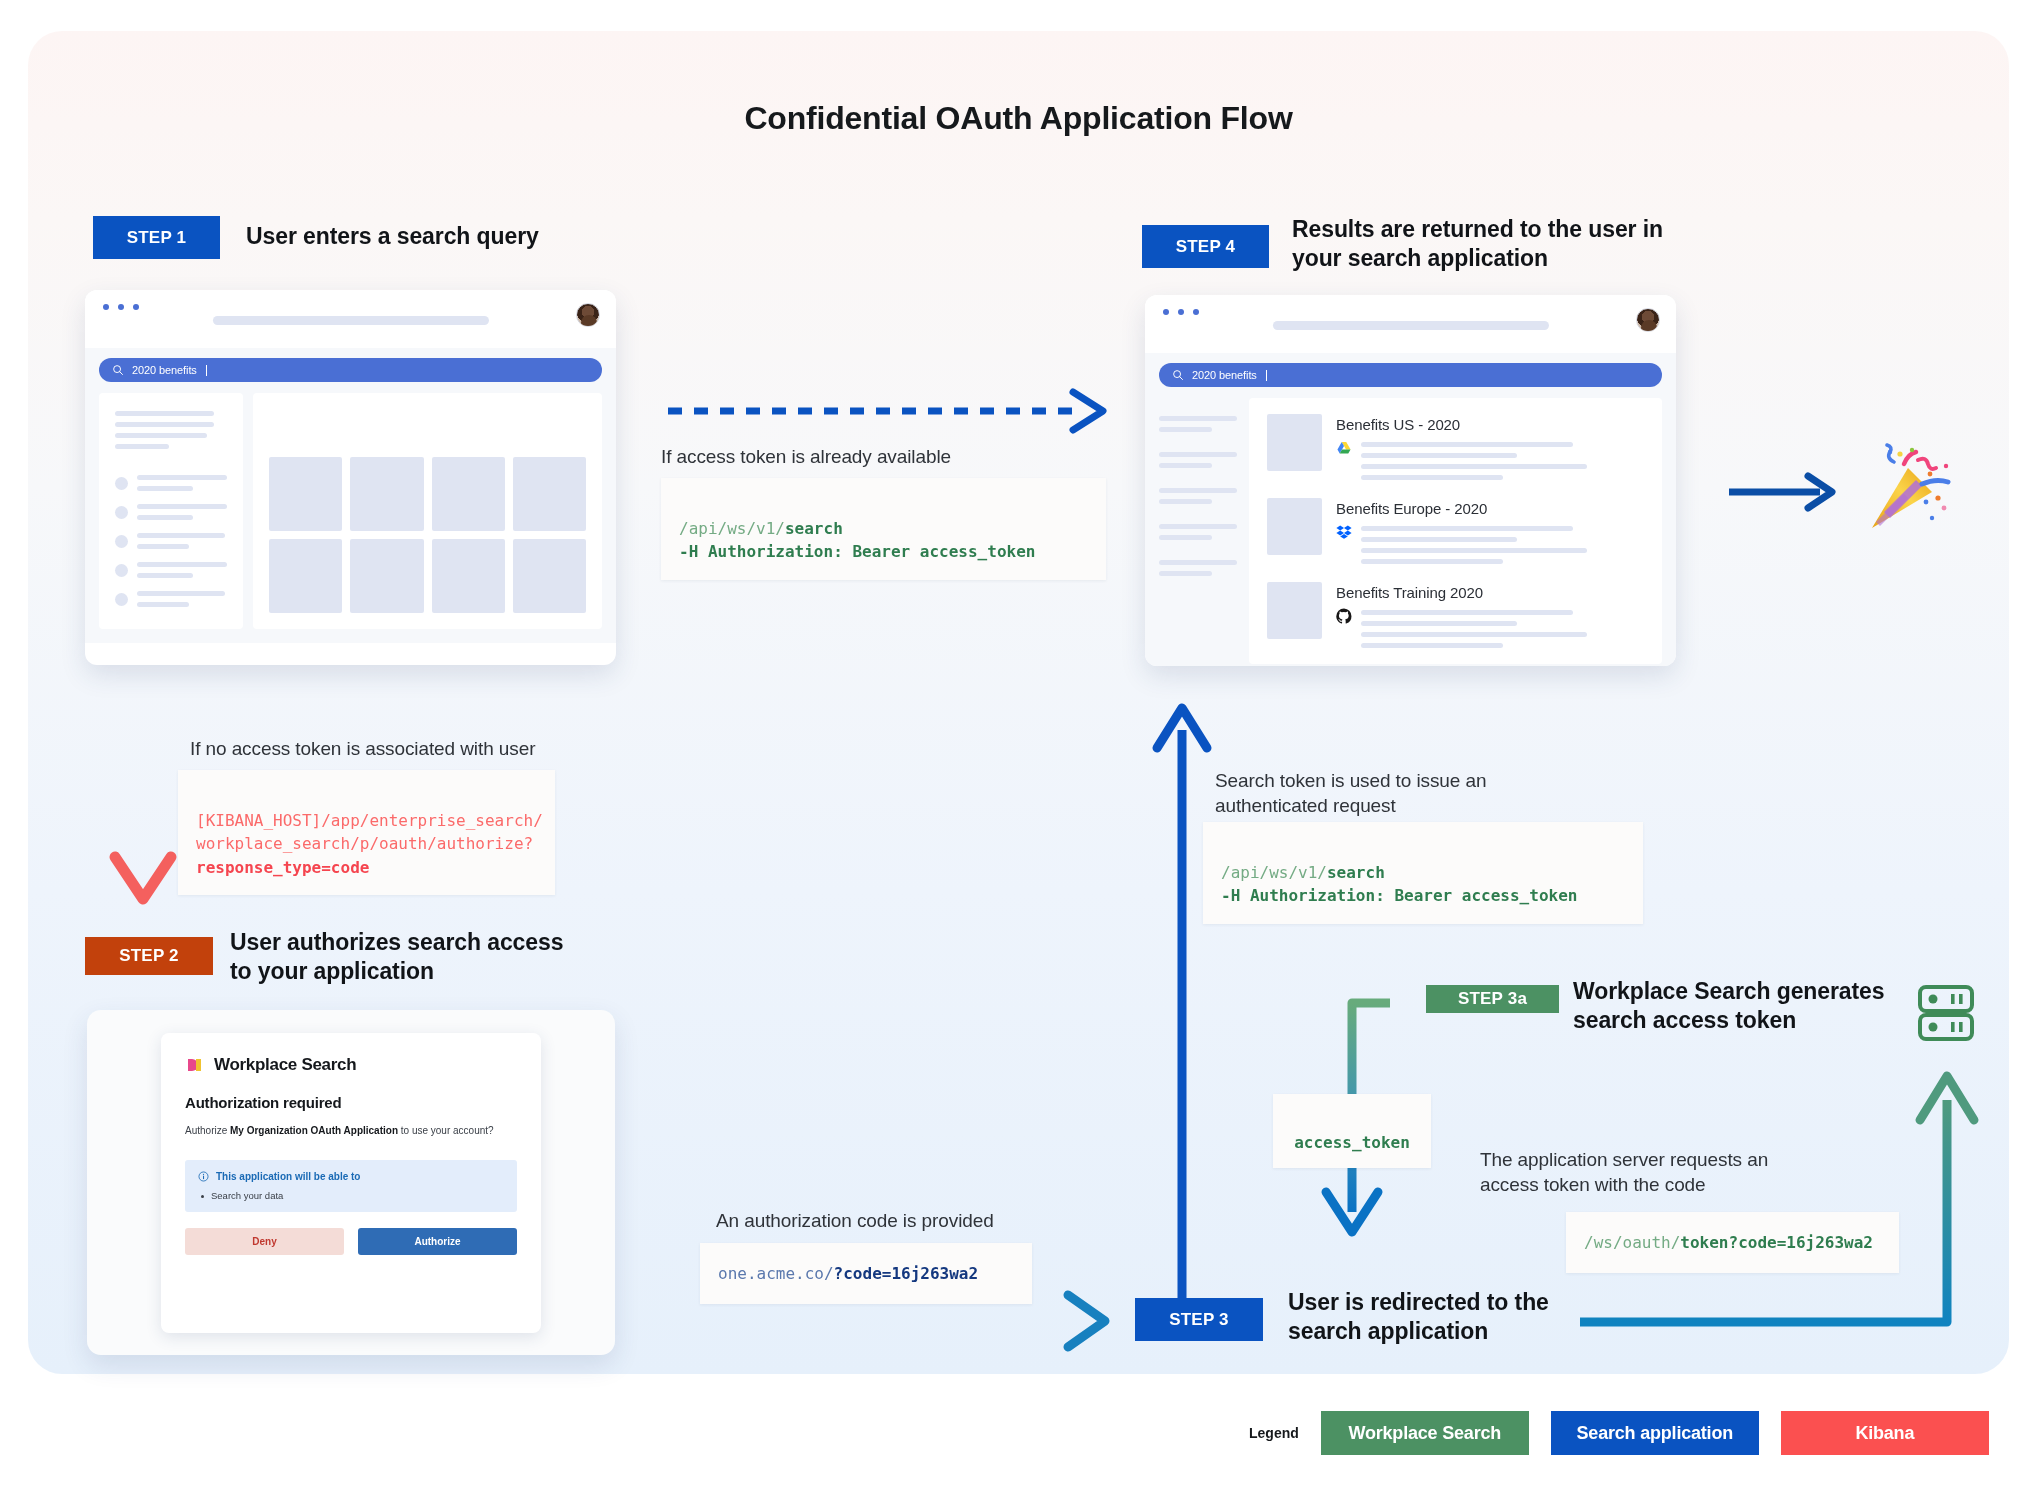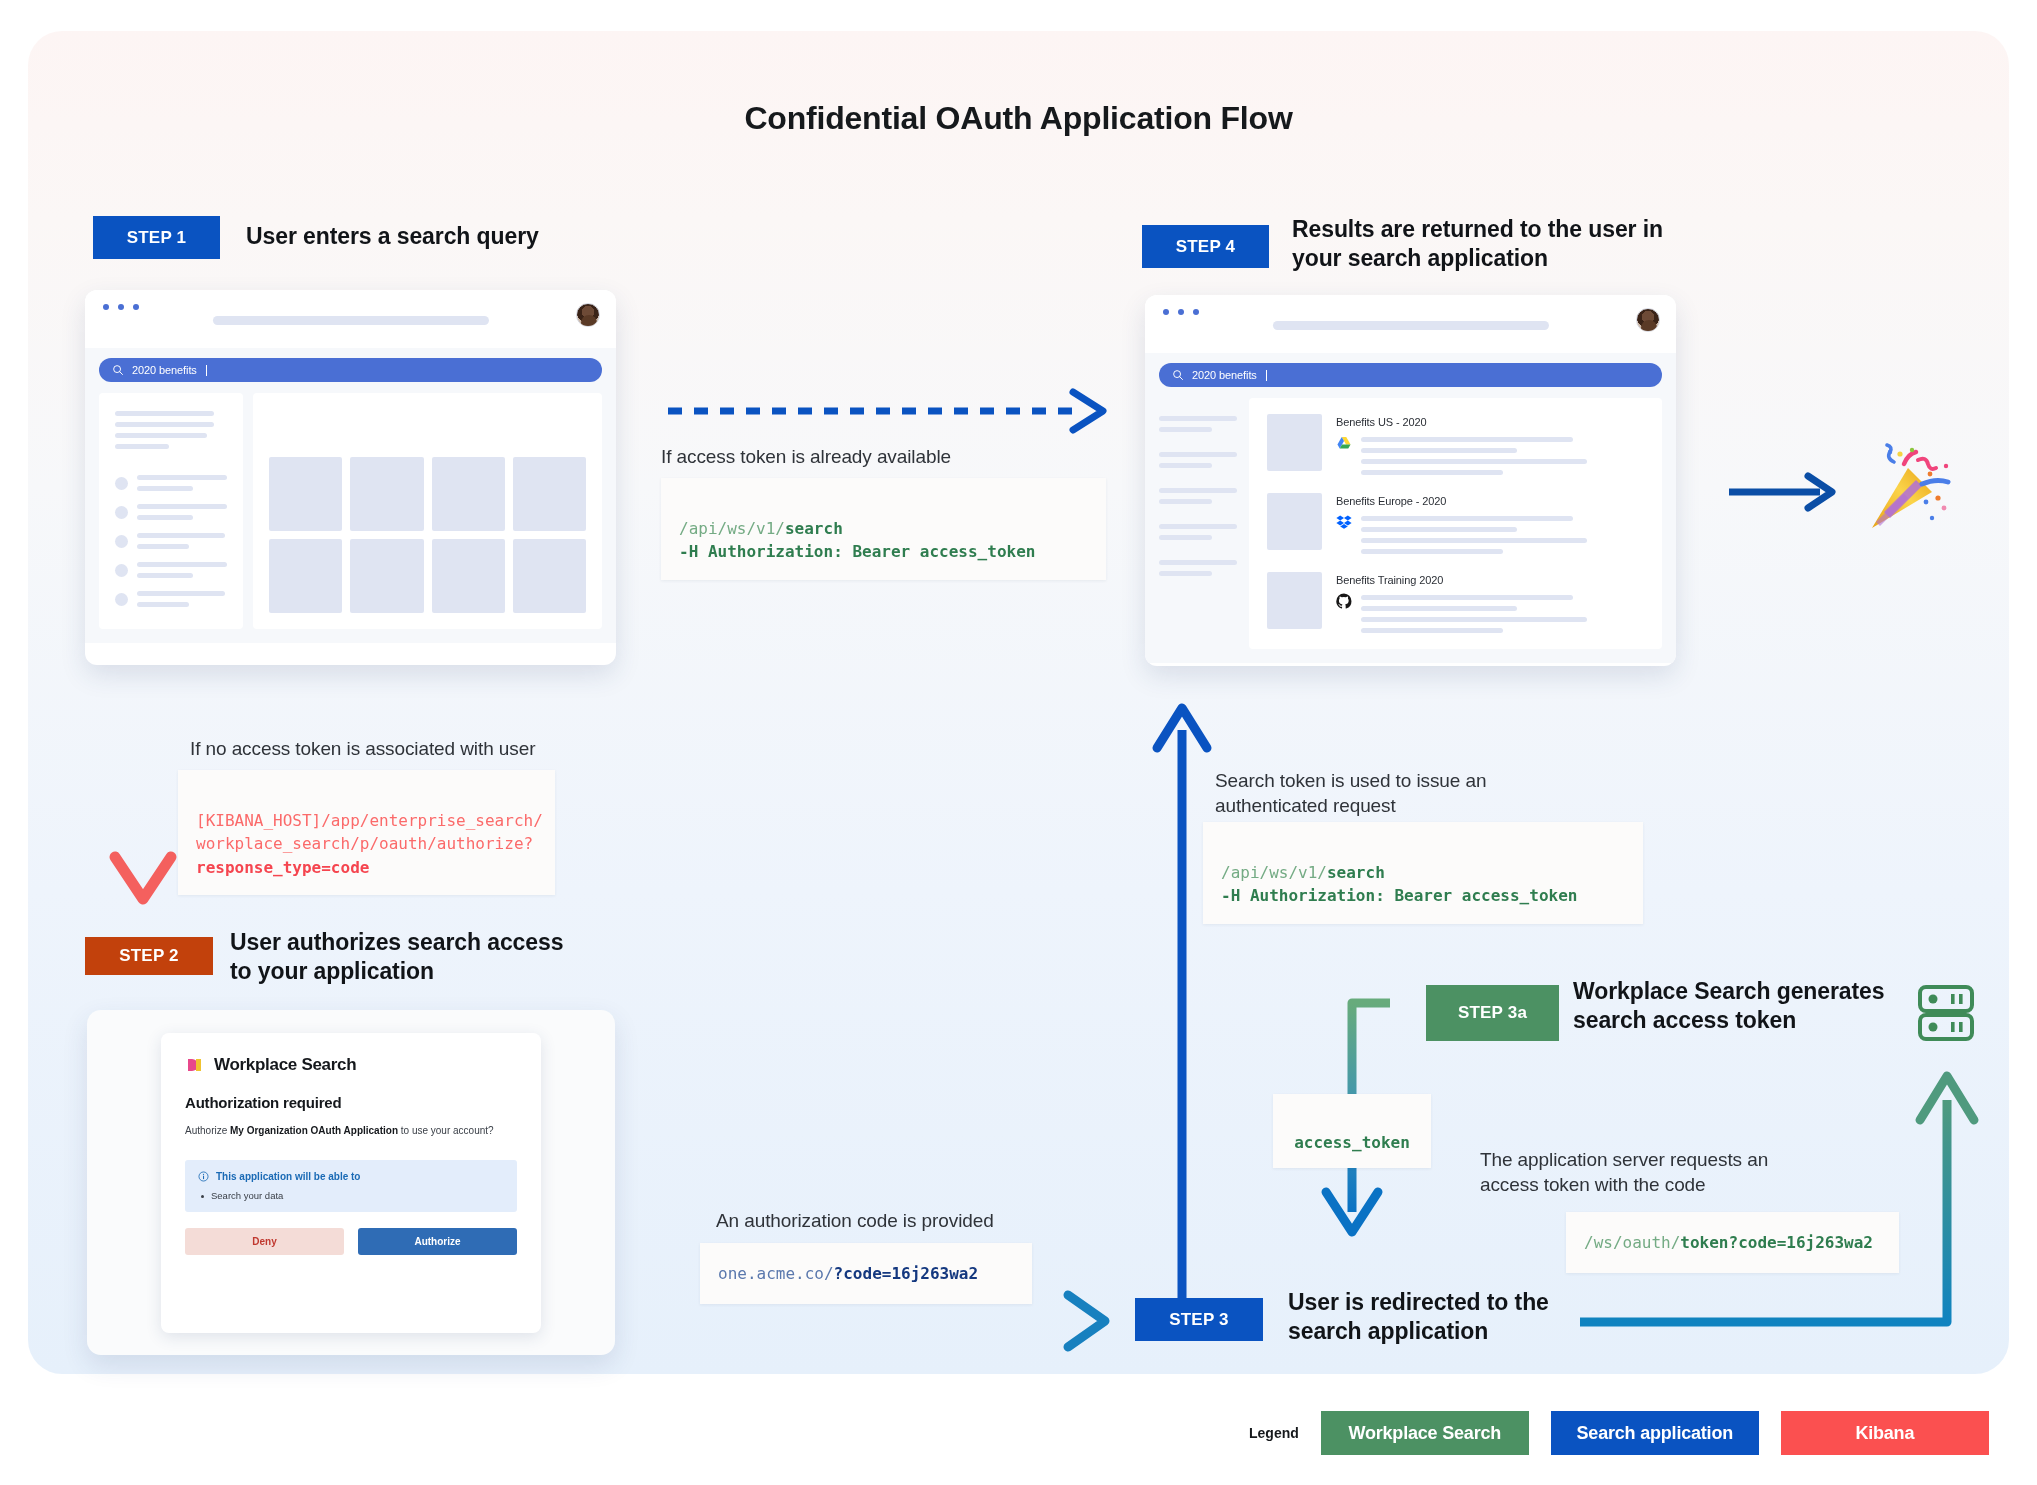--- a/index.html
+++ b/index.html
@@ -78,21 +78,21 @@
   .sk-row{display:flex;align-items:center;gap:9px;margin-bottom:13px;}
   .sk-dot{width:13px;height:13px;border-radius:50%;background:#dfe4f2;flex:0 0 auto;}
   .sk-lines{flex:1;}
   .grid{display:grid;grid-template-columns:repeat(4,1fr);gap:8px;}
   .grid i{display:block;background:#dfe4f2;border-radius:2px;}
 
   
   .res{display:flex;gap:14px;margin-bottom:18px;}
   .res-thumb{width:55px;height:57px;background:#dfe4f2;border-radius:2px;flex:0 0 auto;}
   .res-body{padding-top:2px;flex:1;}
-  .res-title{font-size:11px;color:#2b2f36;margin-bottom:7px;letter-spacing:-0.1px;}
+  .res-title{font-size:15px;color:#2b2f36;margin-bottom:7px;letter-spacing:-0.1px;}
   .res-meta{display:flex;gap:9px;}
   .res-meta .ic{width:16px;height:16px;flex:0 0 auto;}
   .res-lines{flex:1;padding-top:2px;}
 
   
   .codebox{
     position:absolute;background:#fcfbfa;
     font-family:"DejaVu Sans Mono", monospace;
     font-size:16px;line-height:1.45;
     padding:16px 18px;white-space:pre;
@@ -362,21 +362,21 @@
 
   <div class="note" style="left:1215px;top:768px;width:330px;white-space:pre-line;">Search token is used to issue an
 authenticated request</div>
   <div class="codebox" style="left:1203px;top:822px;width:440px;">
 <span class="g-dim">/api/ws/v1/</span><span class="g-bold">search</span>
 <span class="g-bold">-H Authorization: Bearer access_token</span></div>
 
   <div class="codebox" style="left:1273px;top:1094px;width:158px;text-align:center;padding:14px 20px;">
 <span class="g-bold">access_token</span></div>
 
-  <div class="pill green" style="left:1426px;top:985px;width:133px;height:56px;">
+  <div class="pill green" style="left:1426px;top:985px;width:133px;height:28px;">
     <span>STEP 3a</span>
   </div>
   <div class="steplabel" style="left:1573px;top:977px;width:340px;white-space:pre-line;">Workplace Search generates
 search access token</div>
 
   <svg class="deco" style="left:1918px;top:985px;width:56px;height:56px;" viewBox="0 0 56 56">
     <rect x="2" y="2" width="52" height="24" rx="6" fill="none" stroke="#3f8b58" stroke-width="4"></rect>
     <rect x="2" y="30" width="52" height="24" rx="6" fill="none" stroke="#3f8b58" stroke-width="4"></rect>
     <circle cx="15" cy="14" r="4.5" fill="#3f8b58"></circle>
     <circle cx="15" cy="42" r="4.5" fill="#3f8b58"></circle>

